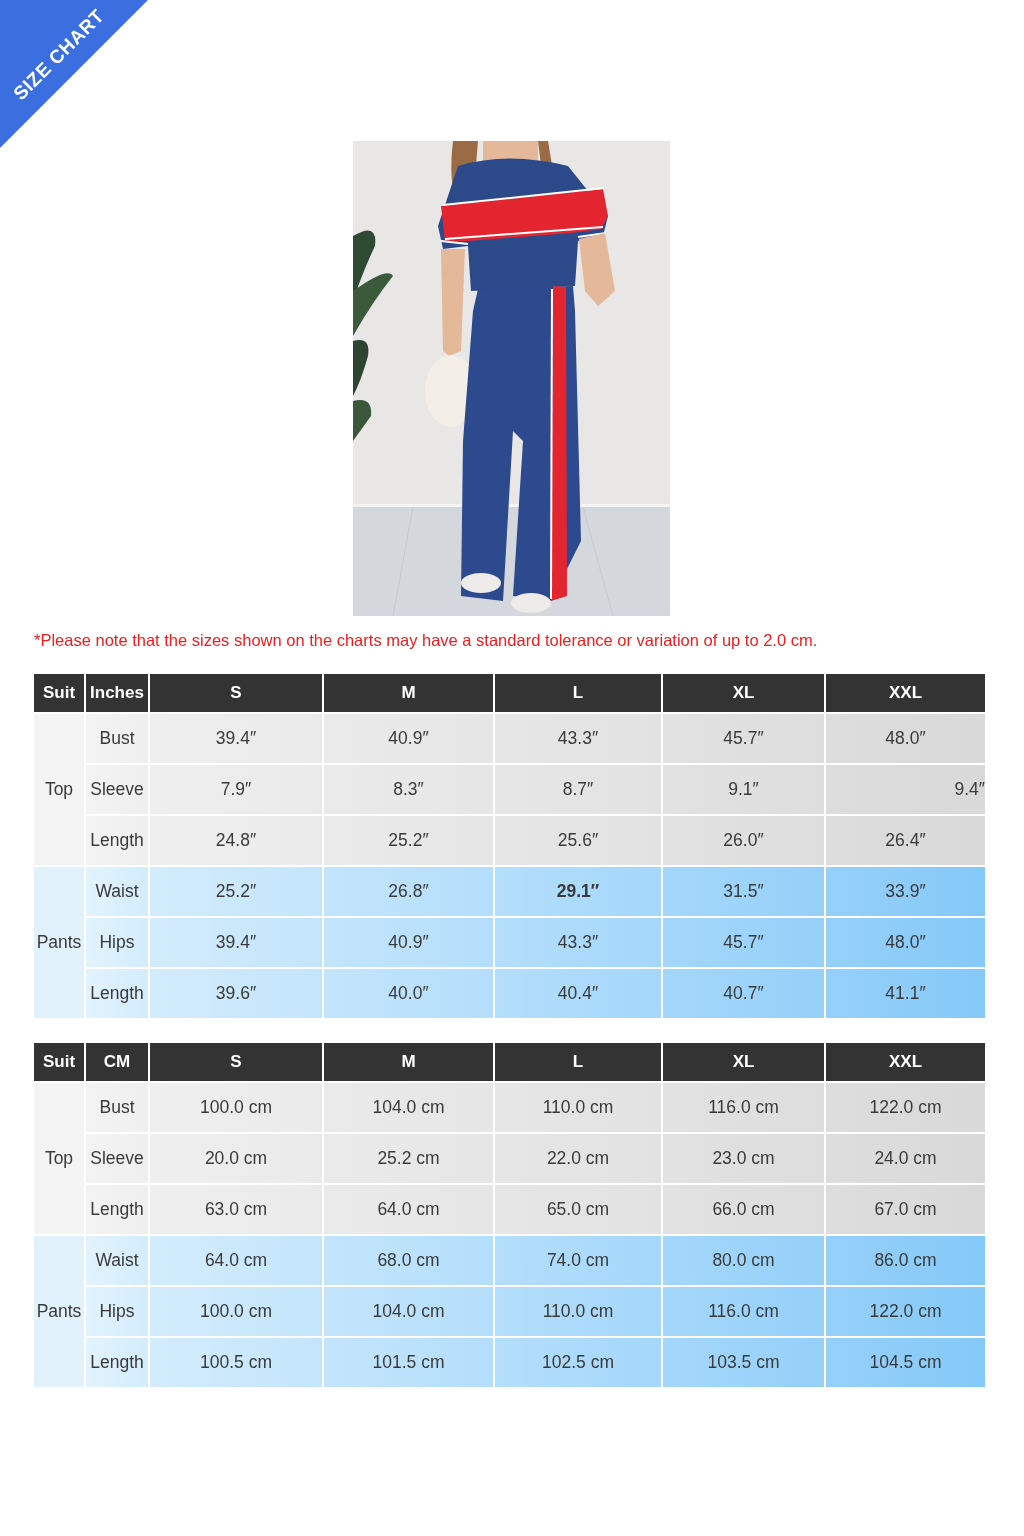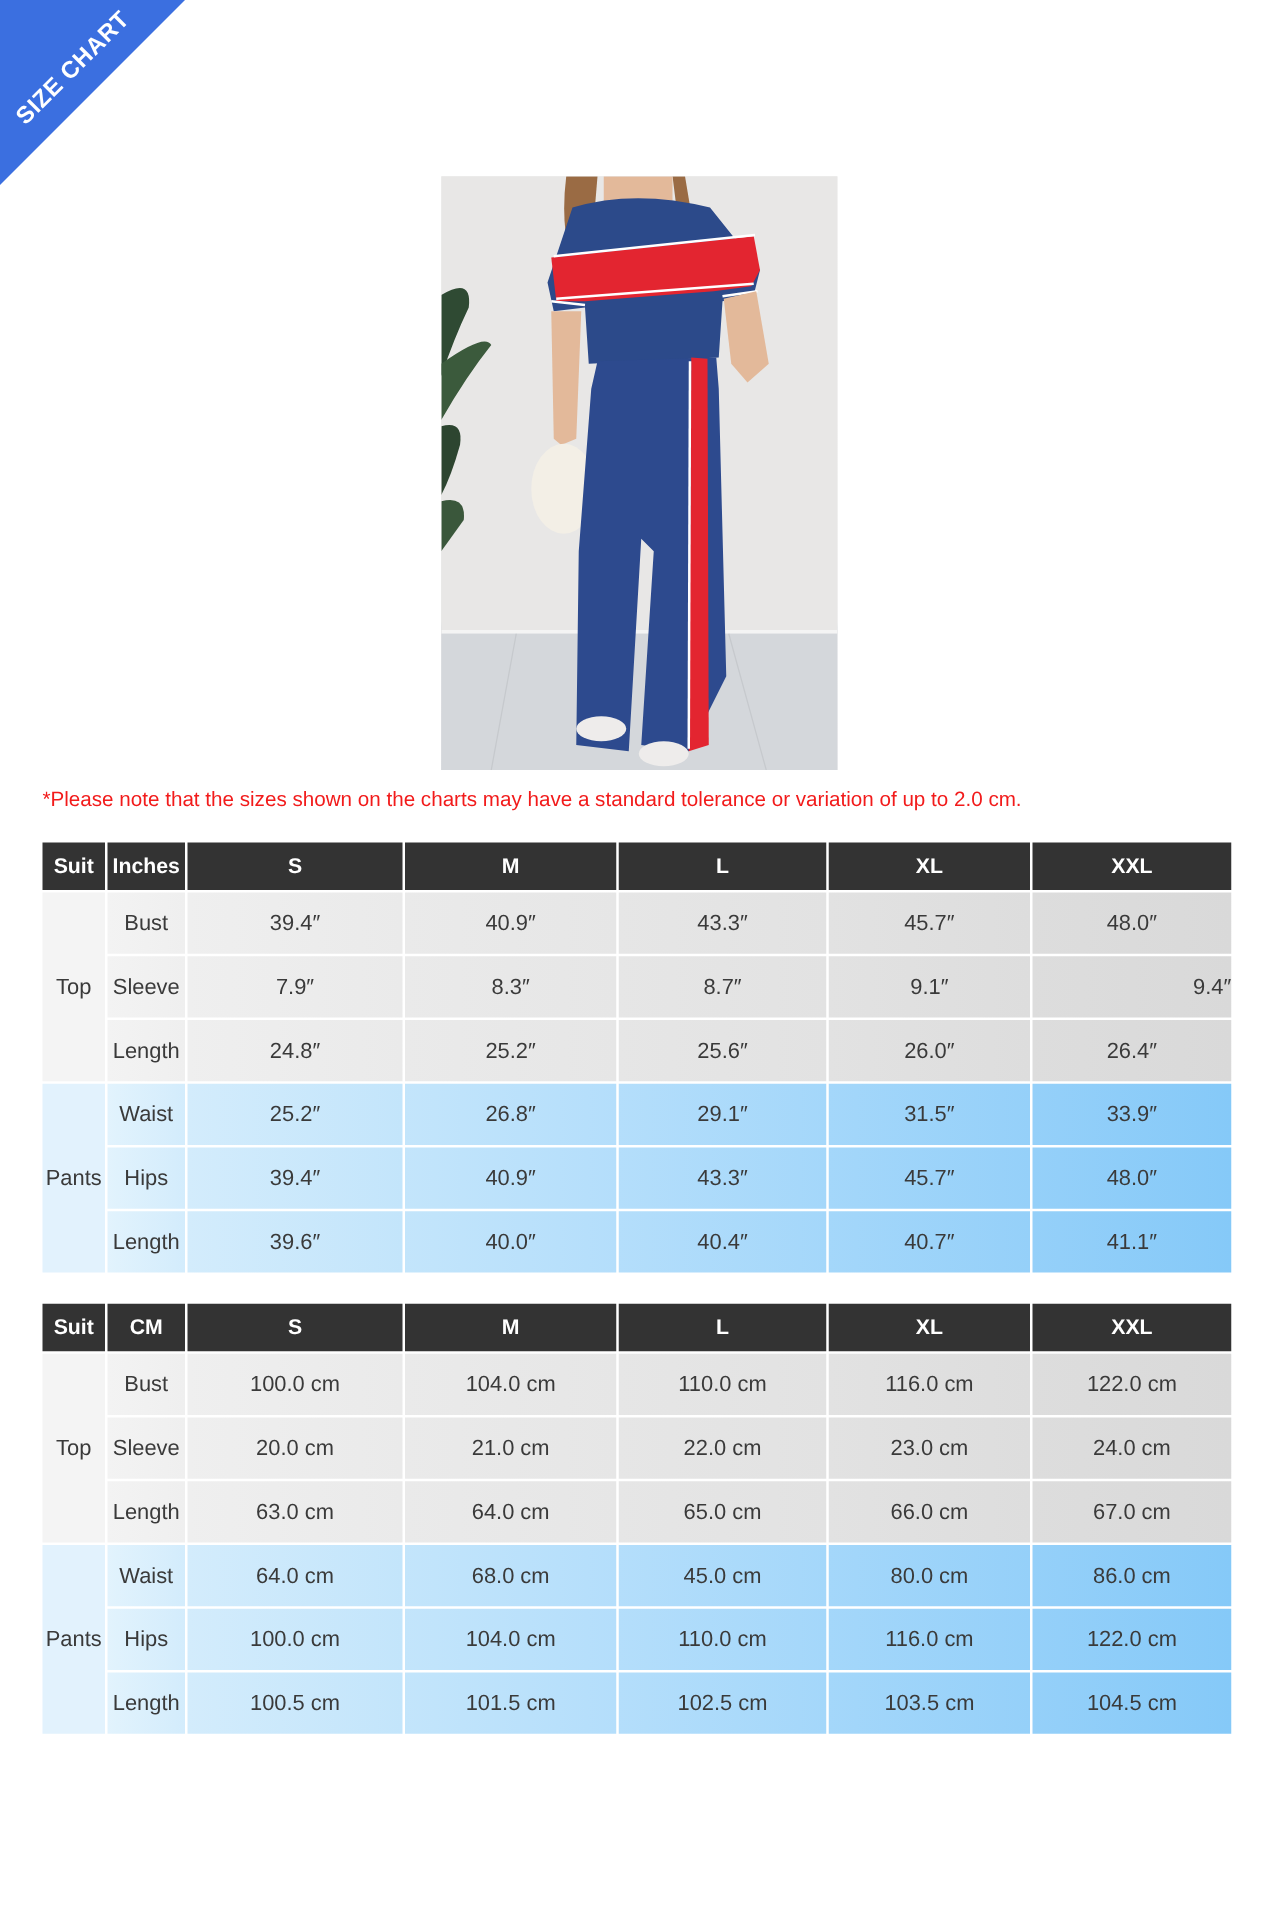--- a/index.html
+++ b/index.html
@@ -140,21 +140,21 @@
       <td style="background: linear-gradient(90deg, rgb(234, 234, 234), rgb(230, 230, 230));">25.2″</td>
       <td style="background: linear-gradient(90deg, rgb(230, 230, 230), rgb(226, 226, 226));">25.6″</td>
       <td style="background: linear-gradient(90deg, rgb(226, 226, 226), rgb(221, 221, 221));">26.0″</td>
       <td style="background: linear-gradient(90deg, rgb(221, 221, 221), rgb(217, 217, 217));">26.4″</td>
     </tr>
     <tr class="pants">
       <td class="grp grp-pants" rowspan="3">Pants</td>
       <td class="meas" style="background: linear-gradient(90deg, rgb(226, 243, 253), rgb(211, 236, 252));">Waist</td>
       <td style="background: linear-gradient(90deg, rgb(211, 236, 252), rgb(195, 229, 251));">25.2″</td>
       <td style="background: linear-gradient(90deg, rgb(195, 229, 251), rgb(180, 222, 251)); margin-top: 20px;">26.8″</td>
-      <td style="background: linear-gradient(90deg, rgb(180, 222, 251), rgb(164, 215, 250));">29.1″</td>
+      <td style="background: linear-gradient(90deg, rgb(180, 222, 251), rgb(164, 215, 250)); font-weight: bold;">29.1″</td>
       <td style="background: linear-gradient(90deg, rgb(164, 215, 250), rgb(149, 208, 249));">31.5″</td>
       <td style="background: linear-gradient(90deg, rgb(149, 208, 249), rgb(133, 201, 248));">33.9″</td>
     </tr>
     <tr class="pants">
       <td class="meas" style="background: linear-gradient(90deg, rgb(226, 243, 253), rgb(211, 236, 252));">Hips</td>
       <td style="background: linear-gradient(90deg, rgb(211, 236, 252), rgb(195, 229, 251));">39.4″</td>
       <td style="background: linear-gradient(90deg, rgb(195, 229, 251), rgb(180, 222, 251));">40.9″</td>
       <td style="background: linear-gradient(90deg, rgb(180, 222, 251), rgb(164, 215, 250));">43.3″</td>
       <td style="background: linear-gradient(90deg, rgb(164, 215, 250), rgb(149, 208, 249));">45.7″</td>
       <td style="background: linear-gradient(90deg, rgb(149, 208, 249), rgb(133, 201, 248));">48.0″</td>
@@ -197,39 +197,39 @@
       <td class="meas" style="background: linear-gradient(90deg, rgb(243, 243, 243), rgb(239, 239, 239));">Bust</td>
       <td style="background: linear-gradient(90deg, rgb(239, 239, 239), rgb(234, 234, 234));">100.0 cm</td>
       <td style="background: linear-gradient(90deg, rgb(234, 234, 234), rgb(230, 230, 230));">104.0 cm</td>
       <td style="background: linear-gradient(90deg, rgb(230, 230, 230), rgb(226, 226, 226));">110.0 cm</td>
       <td style="background: linear-gradient(90deg, rgb(226, 226, 226), rgb(221, 221, 221));">116.0 cm</td>
       <td style="background: linear-gradient(90deg, rgb(221, 221, 221), rgb(217, 217, 217));">122.0 cm</td>
     </tr>
     <tr class="top">
       <td class="meas" style="background: linear-gradient(90deg, rgb(243, 243, 243), rgb(239, 239, 239));">Sleeve</td>
       <td style="background: linear-gradient(90deg, rgb(239, 239, 239), rgb(234, 234, 234));">20.0 cm</td>
-      <td style="background: linear-gradient(90deg, rgb(234, 234, 234), rgb(230, 230, 230));">21.0 cm</td>
+      <td style="background: linear-gradient(90deg, rgb(234, 234, 234), rgb(230, 230, 230));">25.2 cm</td>
       <td style="background: linear-gradient(90deg, rgb(230, 230, 230), rgb(226, 226, 226));">22.0 cm</td>
       <td style="background: linear-gradient(90deg, rgb(226, 226, 226), rgb(221, 221, 221));">23.0 cm</td>
       <td style="background: linear-gradient(90deg, rgb(221, 221, 221), rgb(217, 217, 217));">24.0 cm</td>
     </tr>
     <tr class="top">
       <td class="meas" style="background: linear-gradient(90deg, rgb(243, 243, 243), rgb(239, 239, 239));">Length</td>
       <td style="background: linear-gradient(90deg, rgb(239, 239, 239), rgb(234, 234, 234));">63.0 cm</td>
       <td style="background: linear-gradient(90deg, rgb(234, 234, 234), rgb(230, 230, 230));">64.0 cm</td>
       <td style="background: linear-gradient(90deg, rgb(230, 230, 230), rgb(226, 226, 226));">65.0 cm</td>
       <td style="background: linear-gradient(90deg, rgb(226, 226, 226), rgb(221, 221, 221));">66.0 cm</td>
       <td style="background: linear-gradient(90deg, rgb(221, 221, 221), rgb(217, 217, 217));">67.0 cm</td>
     </tr>
     <tr class="pants">
       <td class="grp grp-pants" rowspan="3">Pants</td>
       <td class="meas" style="background: linear-gradient(90deg, rgb(226, 243, 253), rgb(211, 236, 252));">Waist</td>
       <td style="background: linear-gradient(90deg, rgb(211, 236, 252), rgb(195, 229, 251));">64.0 cm</td>
       <td style="background: linear-gradient(90deg, rgb(195, 229, 251), rgb(180, 222, 251));">68.0 cm</td>
-      <td style="background: linear-gradient(90deg, rgb(180, 222, 251), rgb(164, 215, 250));">45.0 cm</td>
+      <td style="background: linear-gradient(90deg, rgb(180, 222, 251), rgb(164, 215, 250));">74.0 cm</td>
       <td style="background: linear-gradient(90deg, rgb(164, 215, 250), rgb(149, 208, 249));">80.0 cm</td>
       <td style="background: linear-gradient(90deg, rgb(149, 208, 249), rgb(133, 201, 248));">86.0 cm</td>
     </tr>
     <tr class="pants">
       <td class="meas" style="background: linear-gradient(90deg, rgb(226, 243, 253), rgb(211, 236, 252));">Hips</td>
       <td style="background: linear-gradient(90deg, rgb(211, 236, 252), rgb(195, 229, 251));">100.0 cm</td>
       <td style="background: linear-gradient(90deg, rgb(195, 229, 251), rgb(180, 222, 251));">104.0 cm</td>
       <td style="background: linear-gradient(90deg, rgb(180, 222, 251), rgb(164, 215, 250));">110.0 cm</td>
       <td style="background: linear-gradient(90deg, rgb(164, 215, 250), rgb(149, 208, 249));">116.0 cm</td>
       <td style="background: linear-gradient(90deg, rgb(149, 208, 249), rgb(133, 201, 248));">122.0 cm</td>

